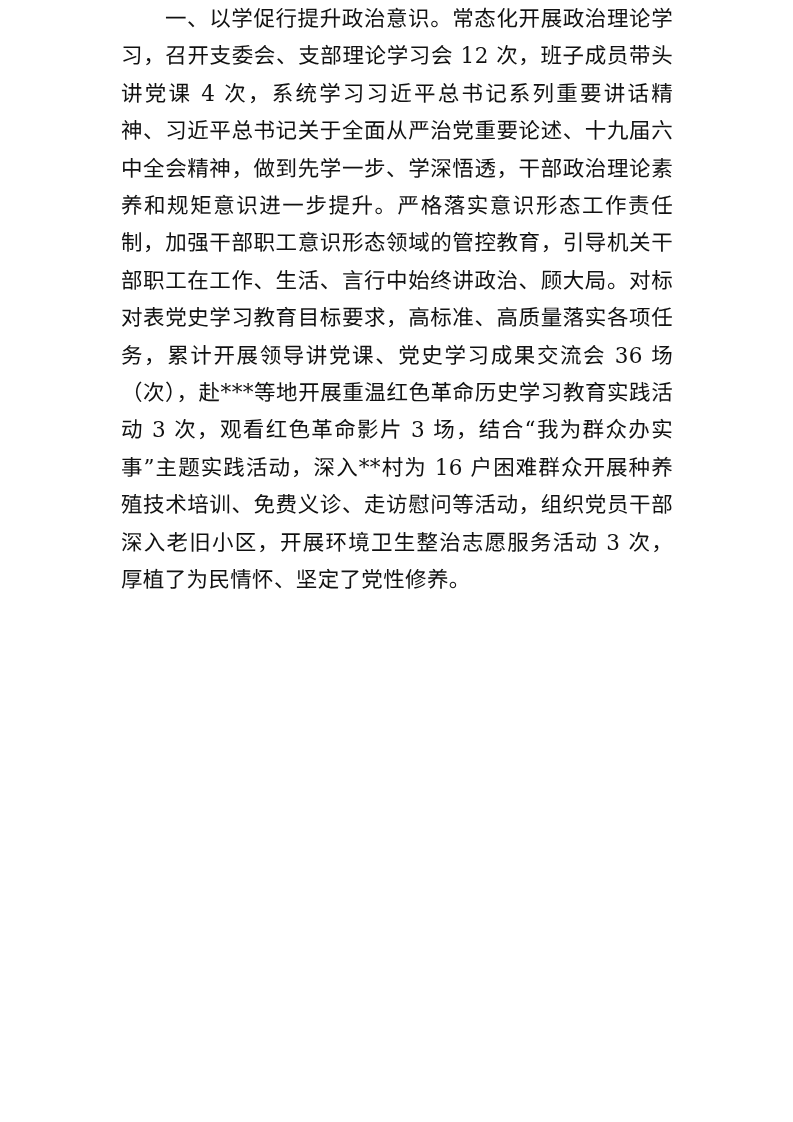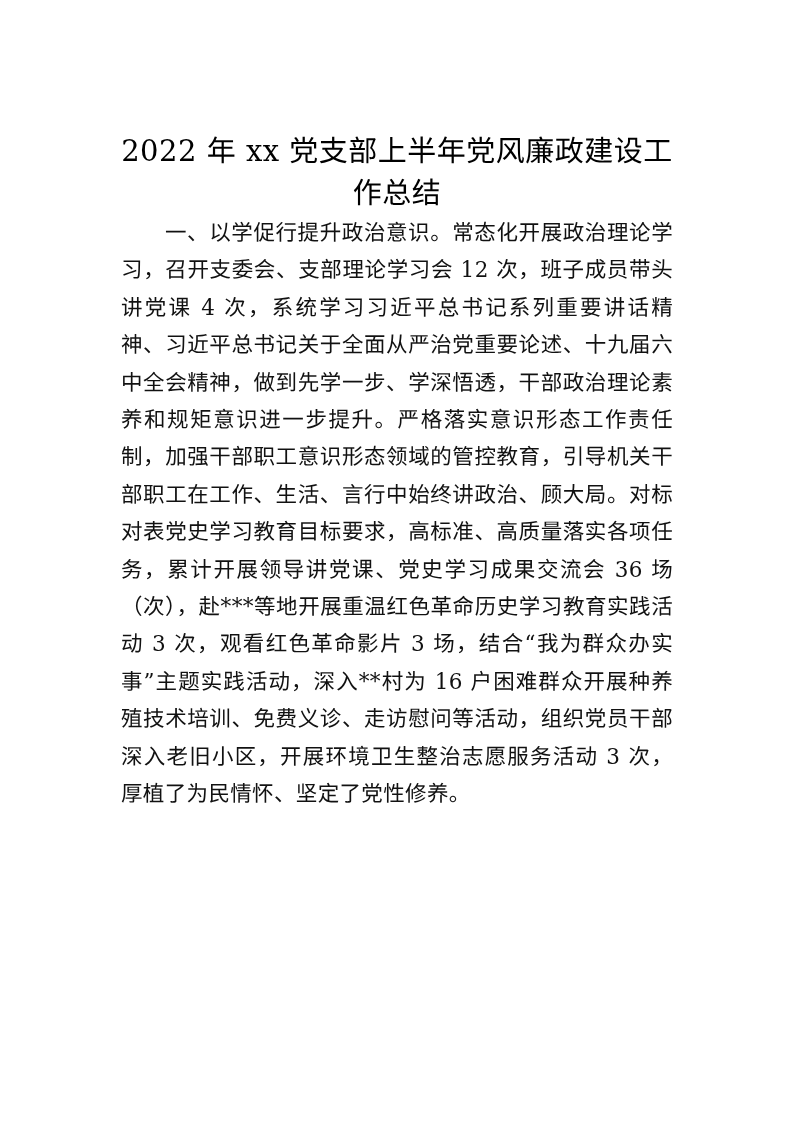--- a/index.html
+++ b/index.html
@@ -74,21 +74,20 @@
     text-decoration: underline;
   }
 </style>
 </head>
 <body>
 
 <div class="page">
 
   <div class="doc-body">
 
-    <h1 class="doc-title"><span>2022 年 xx 党支部上半年党风廉政建设工作</span><span>总结</span></h1>
 
     <div class="body-text">
       <p class="para">一、以学促行提升政治意识。常态化开展政治理论学习，召开支委会、支部理论学习会 12 次，班子成员带头讲党课 4 次，系统学习习近平总书记系列重要讲话精神、习近平总书记关于全面从严治党重要论述、十九届六中全会精神，做到先学一步、学深悟透，干部政治理论素养和规矩意识进一步提升。严格落实意识形态工作责任制，加强干部职工意识形态领域的管控教育，引导机关干部职工在工作、生活、言行中始终讲政治、顾大局。对标对表党史学习教育目标要求，高标准、高质量落实各项任务，累计开展领导讲党课、党史学习成果交流会 36 场（次），赴***等地开展重温红色革命历史学习教育实践活动 3 次，观看红色革命影片 3 场，结合“我为群众办实事”主题实践活动，深入**村为 16 户困难群众开展种养殖技术培训、免费义诊、走访慰问等活动，组织党员干部深入老旧小区，开展环境卫生整治志愿服务活动 3 次，厚植了为民情怀、坚定了党性修养。</p>
     </div>
 
   </div>
 
 </div>
 
 </body></html>

